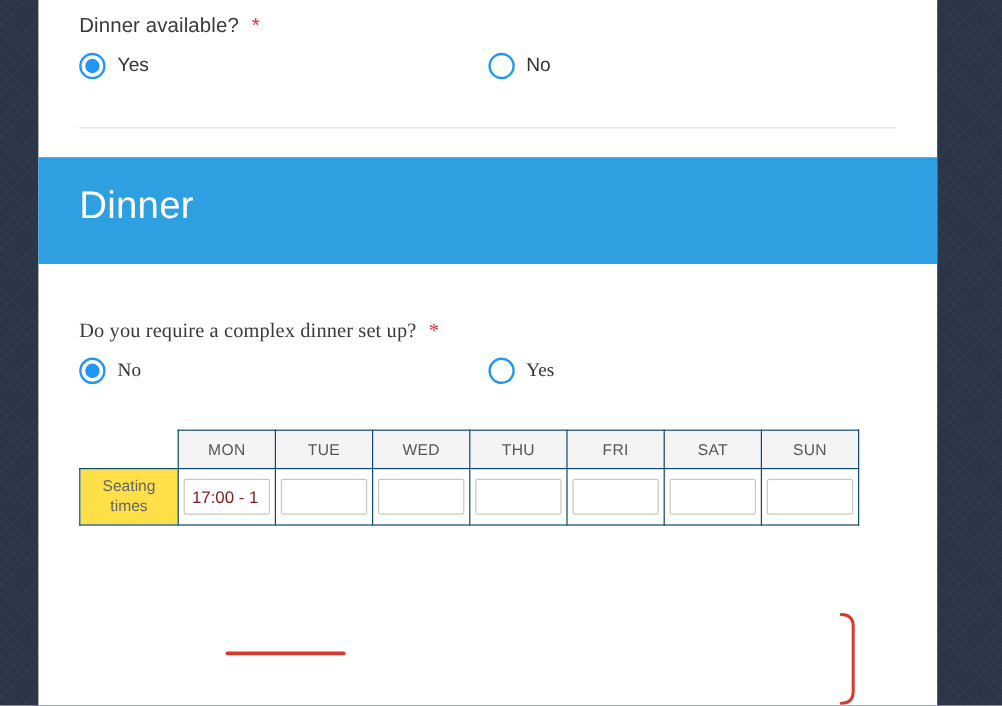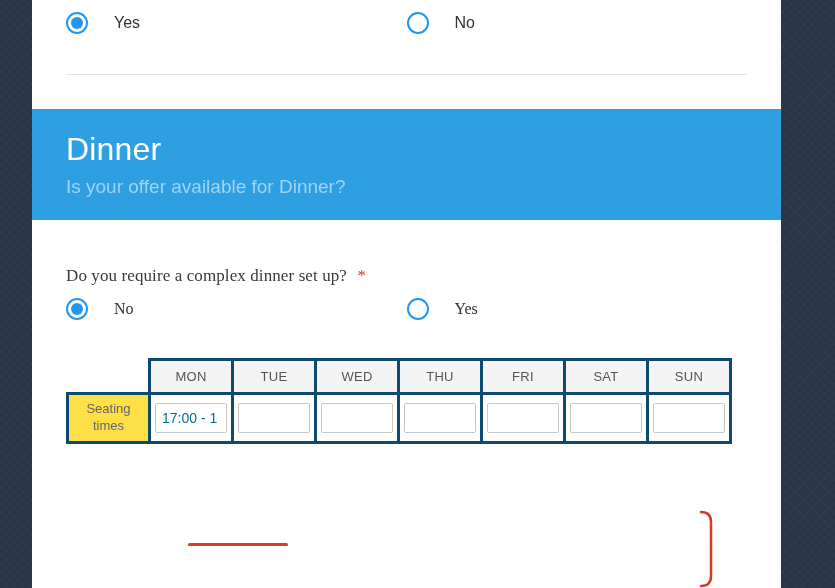--- a/index.html
+++ b/index.html
@@ -34,21 +34,21 @@
   }
   .req { color: #d33; margin-left: 6px; }
   .radio-row {
     display: flex;
     gap: 0;
   }
   .radio-col { width: 50%; }
   .radio-item {
     display: flex;
     align-items: center;
-    gap: 26px;
+    gap: 10px;
   }
   .radio {
     width: 22px;
     height: 22px;
     border: 2.5px solid #2196f3;
     border-radius: 50%;
     display: inline-flex;
     align-items: center;
     justify-content: center;
     cursor: pointer;
@@ -66,21 +66,21 @@
     color: #333;
   }
   hr.divider {
     border: none;
     border-top: 1px solid #e3e3e3;
     margin: 40px 34px 0 34px;
   }
   .banner {
     background: #2e9fe0;
     padding: 22px 26px 22px 34px;
-    margin-top: 34px;
+    margin-top: 24px;
   }
   .banner h2 {
     font-size: 32px;
     font-weight: 300;
     color: #ffffff;
     margin-bottom: 8px;
     letter-spacing: 0.2px;
   }
   .banner p {
     font-size: 19px;
@@ -99,21 +99,21 @@
     color: #3a3a3a;
     font-weight: 400;
     margin-bottom: 12px;
   }
   table.avail {
     border-collapse: collapse;
     width: auto;
     margin-left: 0;
   }
   table.avail th, table.avail td {
-    border: 3px solid #0c4a6e;
+    border: 1px solid #0c4a6e;
     text-align: center;
     font-weight: 400;
   }
   table.avail th {
     background: #f4f4f4;
     color: #555;
     font-size: 13px;
     letter-spacing: 0.3px;
     padding: 8px 0;
     width: 81px;
@@ -137,21 +137,21 @@
     padding: 5px 4px;
     background: #fff;
   }
   .tinput {
     width: 72px;
     height: 30px;
     border: 1px solid #c7c7c7;
     border-radius: 2px;
     padding: 0 6px;
     font-size: 14px;
-    color: #0369a1;
+    color: #7f1d1d;
     outline: none;
   }
   
   .red-underline {
     position: absolute;
     left: 188px;
     top: 543px;
     width: 100px;
     height: 3px;
     background: #d63a2b;
@@ -168,41 +168,44 @@
   .red-bracket svg { display:block; }
   
   .avail thead th:first-child { border: none; background: transparent; }
 </style>
 </head>
 <body>
 
 <div class="container">
 
   <div class="section">
+    <div class="q-label">
+      <span>Dinner available?</span>
+      <span class="req">*</span>
+    </div>
     <div class="radio-row">
       <div class="radio-col">
         <div class="radio-item">
           <span class="radio checked"></span>
           <span class="radio-label">Yes</span>
         </div>
       </div>
       <div class="radio-col">
         <div class="radio-item">
           <span class="radio"></span>
           <span class="radio-label">No</span>
         </div>
       </div>
     </div>
   </div>
 
   <hr class="divider">
 
   <div class="banner">
     <h2>Dinner</h2>
-    <p>Is your offer available for Dinner?</p>
   </div>
 
   <div class="section2">
     <div class="q-label">
       <span>Do you require a complex dinner set up?</span>
       <span class="req">*</span>
     </div>
     <div class="radio-row">
       <div class="radio-col">
         <div class="radio-item">

